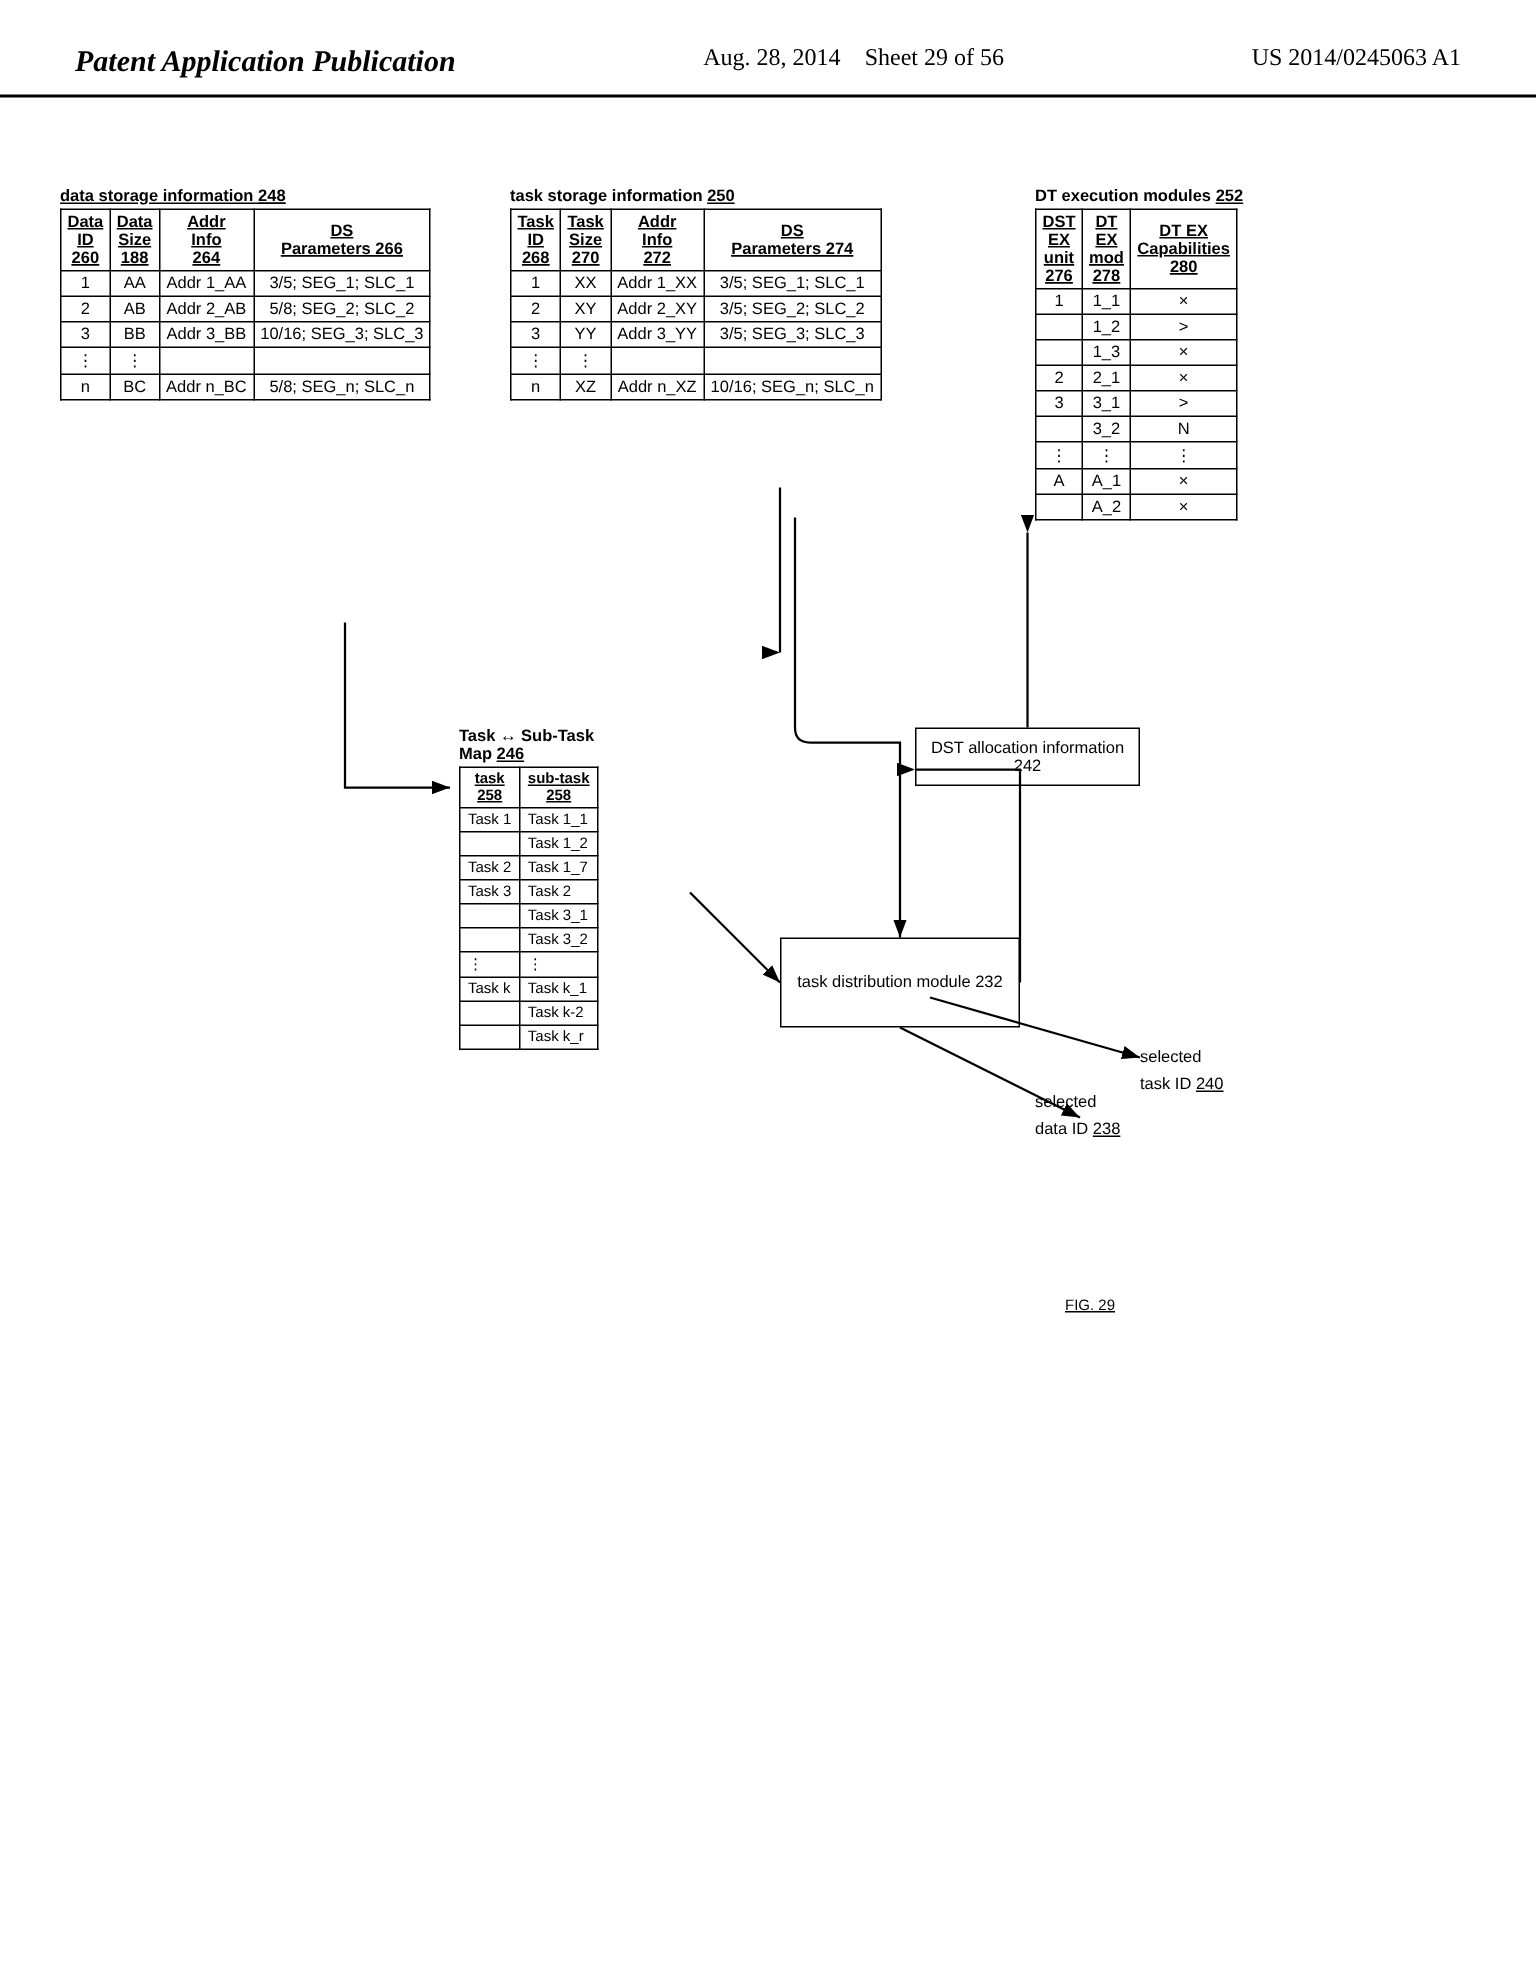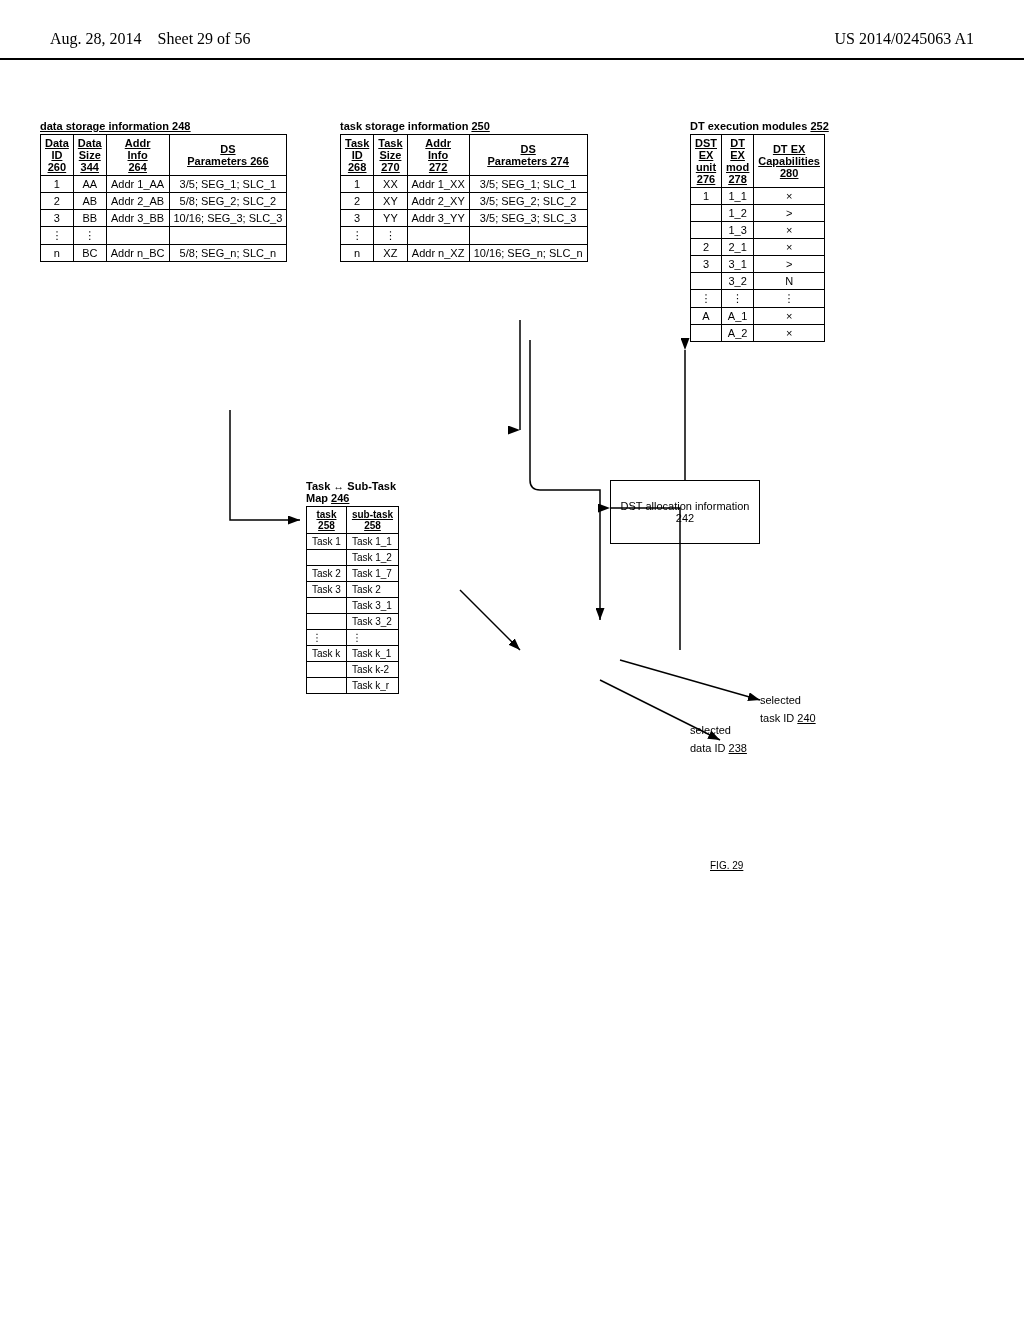--- a/index.html
+++ b/index.html
@@ -100,37 +100,38 @@
     }
     .task-map-table td, .task-map-table th {
       border: 1px solid #000;
       padding: 2px 5px;
     }
   </style>
 </head>
 <body>
 
 <div class="header">
+  <div class="header-left">Patent Application Publication</div>
   <div class="header-center">
     <span>Aug. 28, 2014</span>&nbsp;&nbsp;&nbsp;
     <span>Sheet 29 of 56</span>
   </div>
   <div class="header-right">US 2014/0245063 A1</div>
 </div>
 
 <div class="main-content">
   <div class="diagram-container">
 
     <div class="pos-abs" style="left:10px; top:20px;">
       <div class="table-label underline">data storage information <span style="text-decoration:underline;">248</span></div>
       <table class="diagram-table">
         <thead>
           <tr>
             <th>Data<br>ID<br><span style="text-decoration:underline;">260</span></th>
-            <th>Data<br>Size<br><span style="text-decoration:underline;">344</span></th>
+            <th>Data<br>Size<br><span style="text-decoration:underline;">188</span></th>
             <th>Addr<br>Info<br><span style="text-decoration:underline;">264</span></th>
             <th>DS<br><span style="text-decoration:underline;">Parameters 266</span></th>
           </tr>
         </thead>
         <tbody>
           <tr>
             <td>1</td>
               <td>AA</td>
               <td>Addr 1_AA</td>
               <td>3/5; SEG_1; SLC_1</td>
@@ -316,22 +317,25 @@
               <td>Task k-2</td>
             </tr>
           <tr>
               <td></td>
               <td>Task k_r</td>
             </tr>
         </tbody>
       </table>
     </div>
 
-
-    <div class="pos-abs box-outline" style="left:580px; top:380px; width:150px; height:64px;">
+    <div class="pos-abs box-outline" style="left:490px; top:520px; width:160px; height:60px;">
+      <span>task distribution module 232</span>
+    </div>
+
+    <div class="pos-abs box-outline" style="left:580px; top:380px; width:150px; height:39px;">
       <span>DST allocation information 242</span>
     </div>
 
     <div class="pos-abs" style="left:660px; top:620px;">
       <span style="font-size:11px; font-family:Arial,sans-serif;">selected<br>data ID <span style="text-decoration:underline;">238</span></span>
     </div>
 
     <div class="pos-abs" style="left:730px; top:590px;">
       <span style="font-size:11px; font-family:Arial,sans-serif;">selected<br>task ID <span style="text-decoration:underline;">240</span></span>
     </div>

